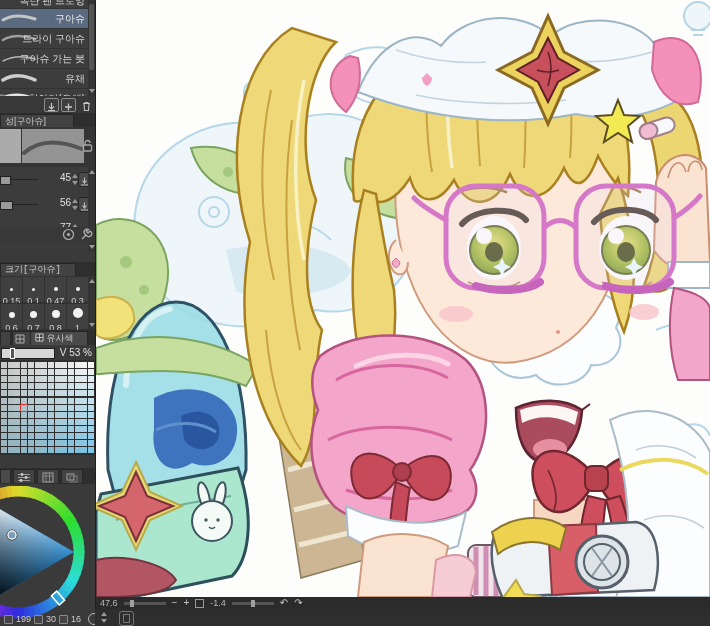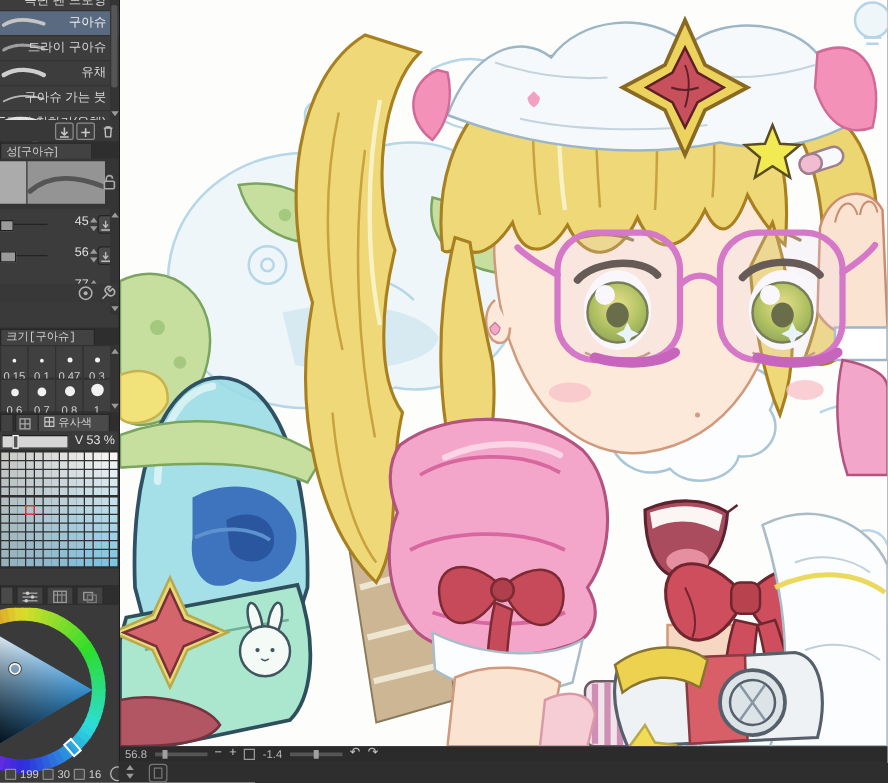--- a/index.html
+++ b/index.html
@@ -79,29 +79,29 @@
       <span class="st-label">구아슈</span>
     </div>
     <div class="st-row">
       <svg class="st-thumb" viewBox="0 0 36 14">
           <path d="M2,9 C10,4 22,4 34,8" stroke="#9f9f9f" stroke-width="2.5" fill="none" stroke-dasharray="3 1.5" stroke-linecap="round"></path>
         </svg>
       <span class="st-label">드라이 구아슈</span>
     </div>
     <div class="st-row">
       <svg class="st-thumb" viewBox="0 0 36 14">
+          <path d="M2,10 C12,5 24,5 34,8" stroke="#b8b8b8" stroke-width="1.4" fill="none" stroke-linecap="round"></path>
+        </svg>
+      <span class="st-label">구아슈 가는 붓</span>
+    </div>
+    <div class="st-row">
+      <svg class="st-thumb" viewBox="0 0 36 14">
           <path d="M2,9 C12,3 24,4 34,9" stroke="#cecece" stroke-width="3.5" fill="none" stroke-linecap="round"></path>
         </svg>
       <span class="st-label">유채</span>
-    </div>
-    <div class="st-row">
-      <svg class="st-thumb" viewBox="0 0 36 14">
-          <path d="M2,10 C12,5 24,5 34,8" stroke="#b8b8b8" stroke-width="1.4" fill="none" stroke-linecap="round"></path>
-        </svg>
-      <span class="st-label">구아슈 가는 붓</span>
     </div>
     <div class="st-row">
       <svg class="st-thumb" viewBox="0 0 36 14">
           <path d="M2,8 C12,3 24,5 34,9" stroke="#e6e6e6" stroke-width="5" fill="none" stroke-linecap="round"></path>
         </svg>
       <span class="st-label">두껍게 칠하기(유채)</span>
     </div>
     <div class="st-row">
       <svg class="st-thumb" viewBox="0 0 36 14">
         <path d="M1,10 C8,2 16,12 24,4 C28,1 33,6 35,4" stroke="#f2f2f2" stroke-width="2.4" fill="none"></path>
@@ -759,21 +759,21 @@
     <circle cx="506" cy="562" r="18" fill="none" stroke="#55606b" stroke-width="2"></circle>
     <path d="M496,548 L516,576 M516,548 L496,576" stroke="#8897a2" stroke-width="2" fill="none"></path>
     <path d="M396,532 C420,514 452,514 470,528 L464,550 C444,538 420,540 402,554 Z" fill="#ecd24e" stroke="#8a7430" stroke-width="2"></path>
     <path d="M420,580 l8,14 16,2 -12,10 -28,-4 Z" fill="#f0dc55" stroke="#b9a94a" stroke-width="2"></path>
     <path d="M340,560 C362,550 378,556 380,572 L374,597 L336,597 Z" fill="#f6cdd4" stroke="#d99aa8" stroke-width="2"></path>
   </g>
 </svg>
 </div>
 
 <div id="zoom-bar" class="abs">
-  <span>56.8</span>
+  <span>47.6</span>
   <span class="zb-track">
       <span class="zb-handle" style="left:6px"></span>
     </span>
   <span class="zb-btn">−</span>
   <span class="zb-btn">+</span>
   <span style="width:7px;height:7px;border:1px solid #999;display:inline-block"></span>
   <span>-1.4</span>
   <span class="zb-track">
       <span class="zb-handle" style="left:19px"></span>
     </span>

